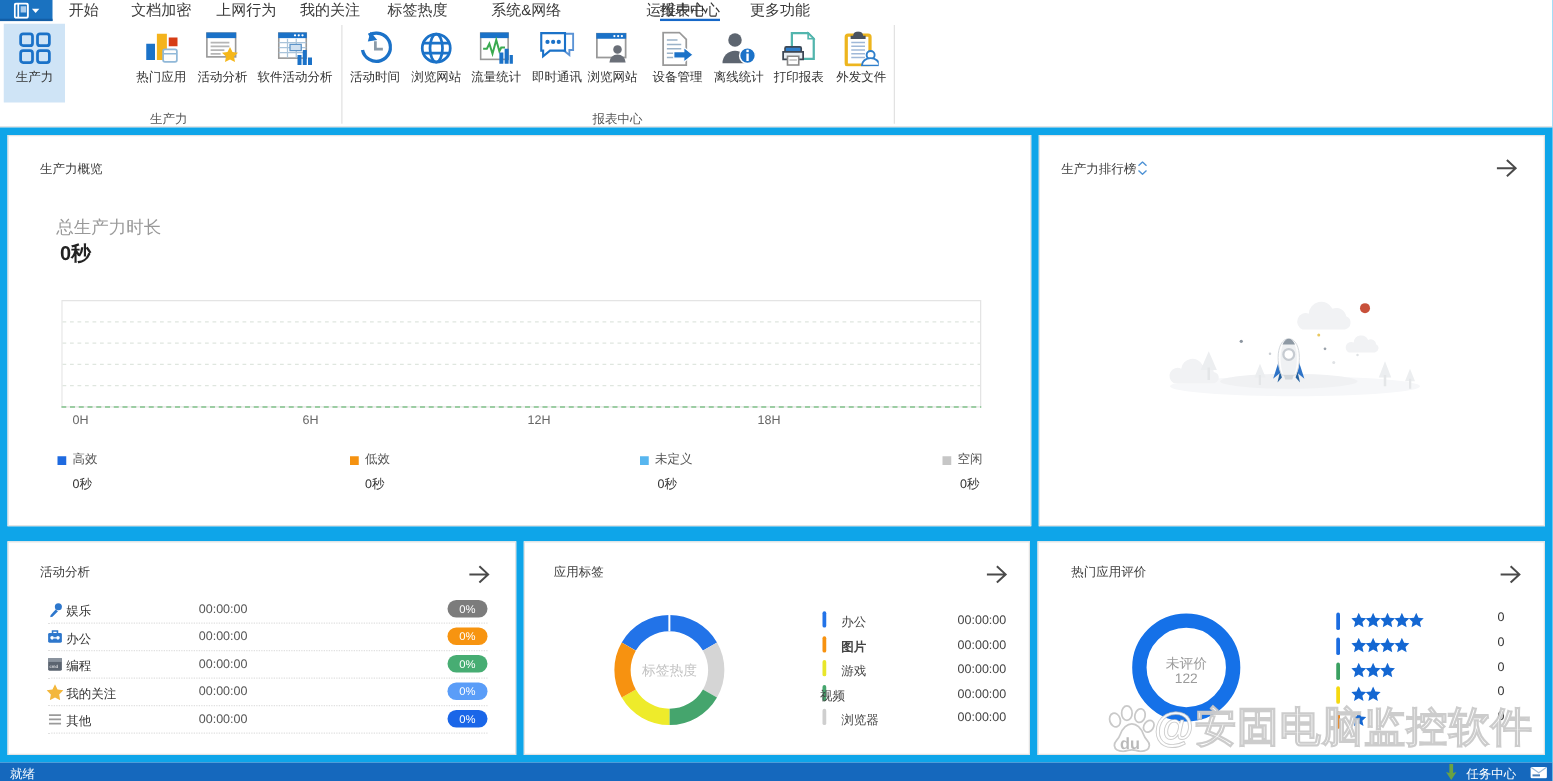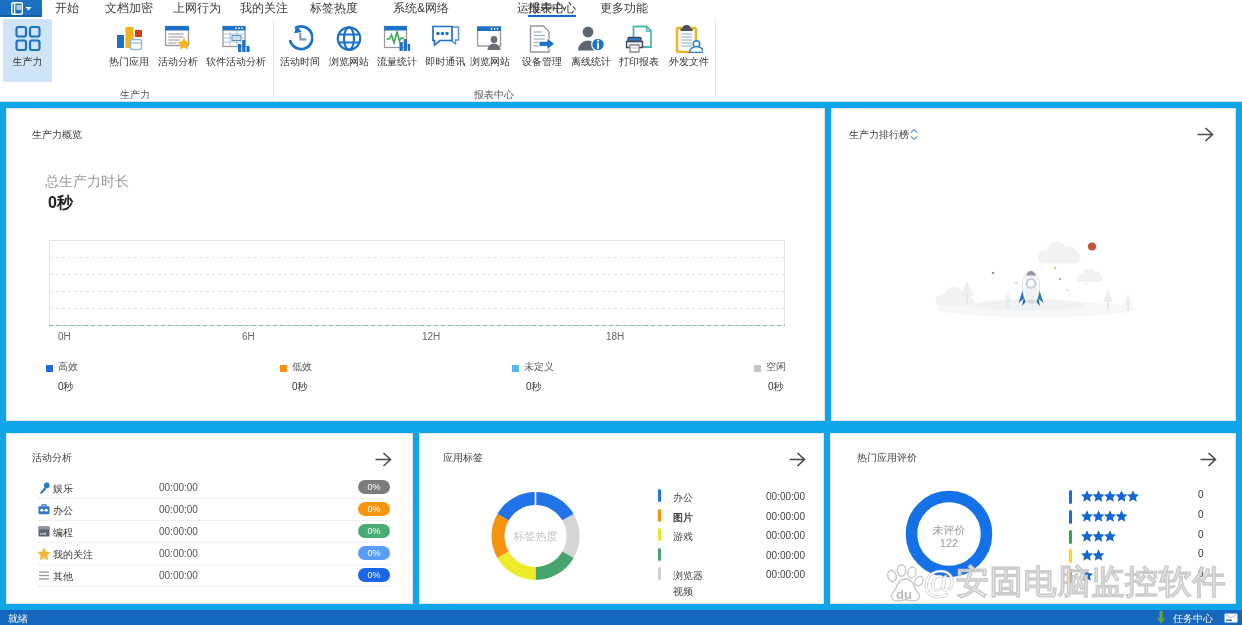--- a/index.html
+++ b/index.html
@@ -430,21 +430,21 @@
     <div class="tg-bar" style="left:238px; top:55px; background:#2273e8;"></div>
     <div class="tg-lb" style="left:253px; top:57px;">办公</div>
     <div class="tg-tm" style="right:18px; top:57px;">00:00:00</div>
     <div class="tg-bar" style="left:238px; top:75px; background:#f79210;"></div>
     <div class="tg-lb" style="left:253px; top:76.5px;font-weight:bold;">图片</div>
     <div class="tg-tm" style="right:18px; top:76.5px;">00:00:00</div>
     <div class="tg-bar" style="left:238px; top:94px; background:#e8e62a;"></div>
     <div class="tg-lb" style="left:253px; top:96px;">游戏</div>
     <div class="tg-tm" style="right:18px; top:96px;">00:00:00</div>
     <div class="tg-bar" style="left:238px; top:114px; background:#45a56d;"></div>
-    <div class="tg-lb" style="left:253px; top:115.5px;margin-top:35px;">视频</div>
+    <div class="tg-lb" style="left:236px; top:115.5px;">视频</div>
     <div class="tg-tm" style="right:18px; top:115.5px;">00:00:00</div>
     <div class="tg-bar" style="left:238px; top:133px; background:#cfcfcf;"></div>
     <div class="tg-lb" style="left:253px; top:135px;">浏览器</div>
     <div class="tg-tm" style="right:18px; top:135px;">00:00:00</div>
   </div>
 
   <div class="card" id="p5" style="left:830px; top:331px; width:406px; height:171px;">
     <div class="ctitle" style="left:26px; top:17px;">热门应用评价</div>
     <svg class="arrow" style="left:369px; top:18px;" width="17" height="15" viewBox="0 0 17 15">
       <path d="M0.5 7.5 H15.5 M8.5 1 L15.5 7.5 L8.5 14" fill="none" stroke="#4a4a4a" stroke-width="1.6"></path>

